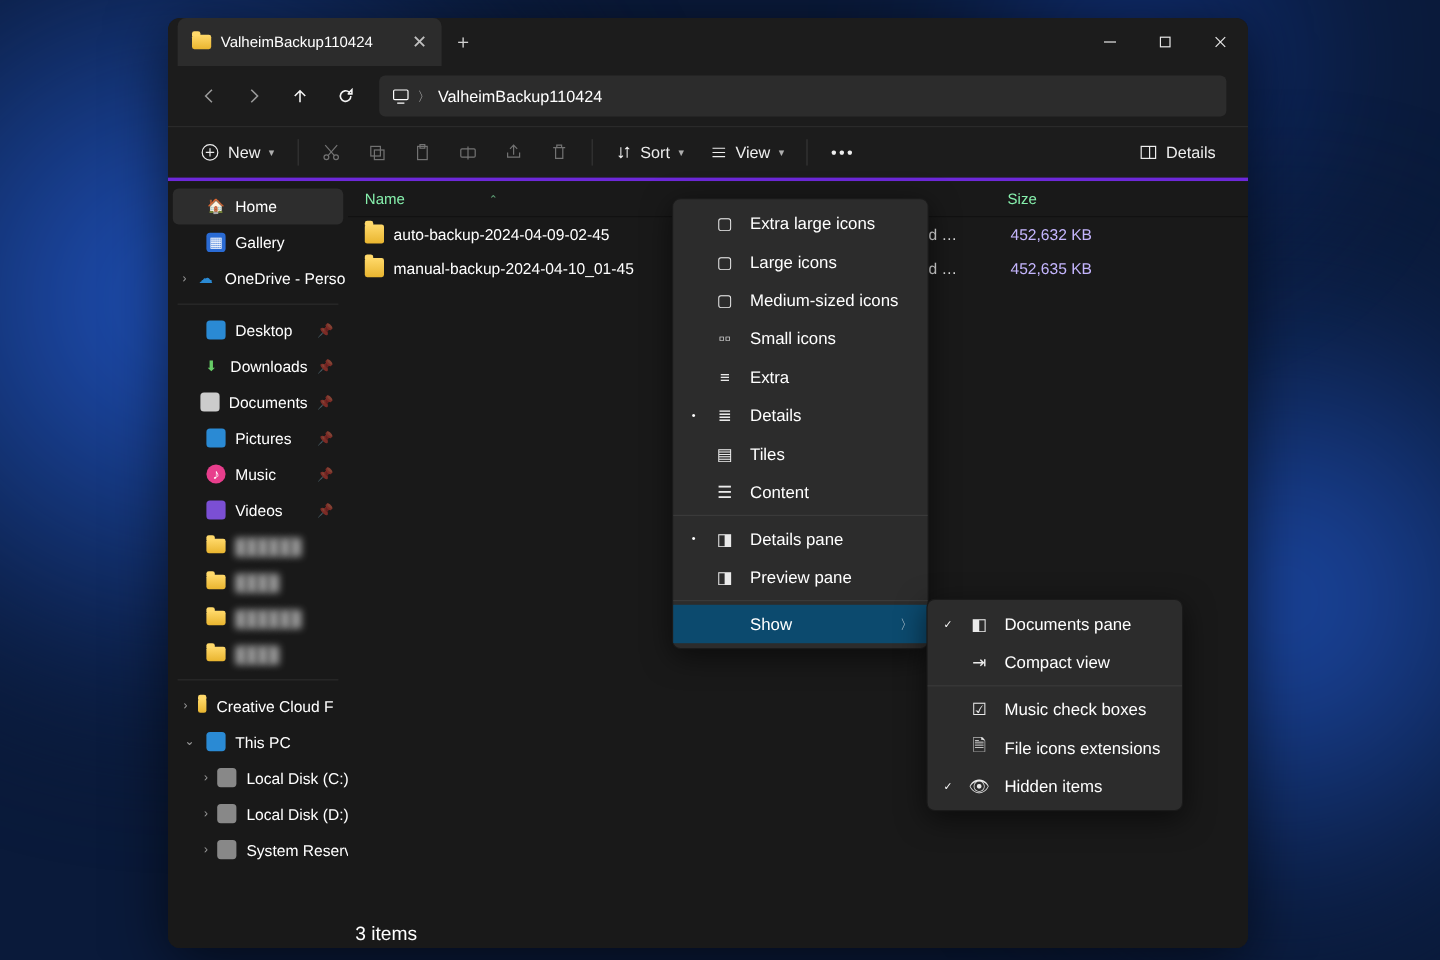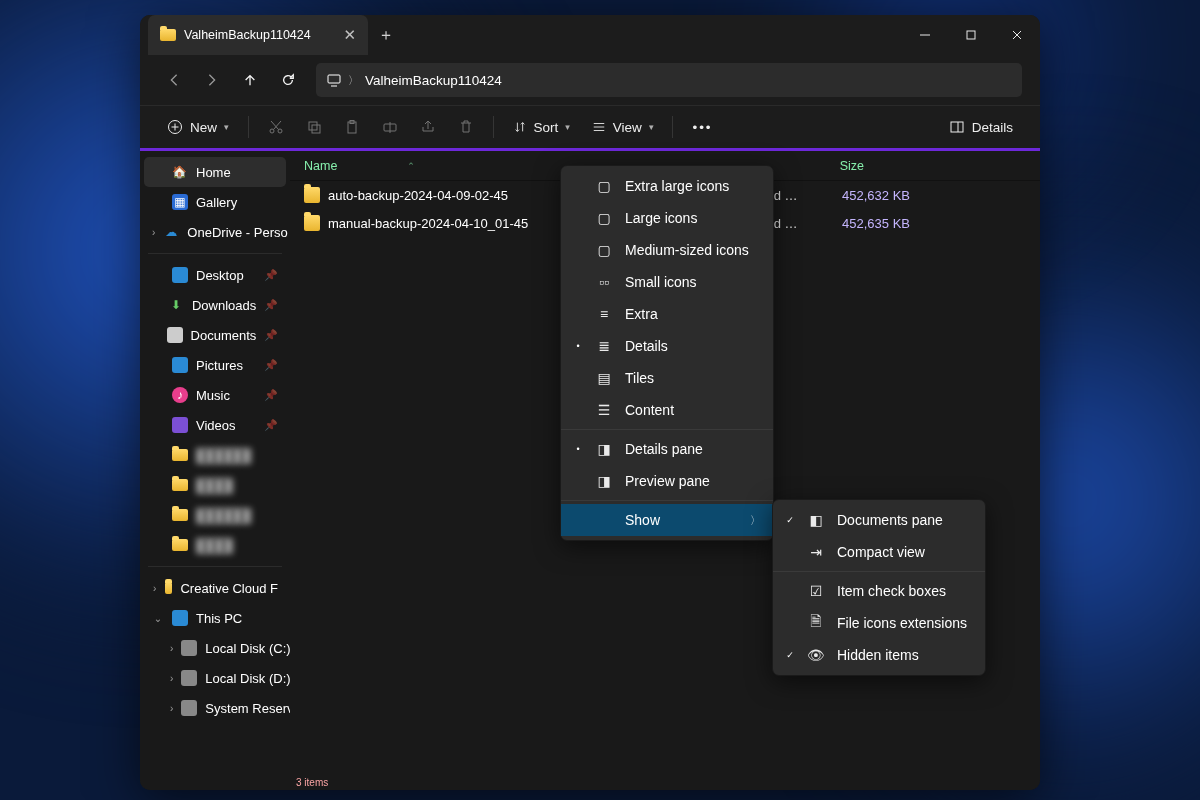--- a/index.html
+++ b/index.html
@@ -62,21 +62,21 @@
 .menu { position:absolute; background:#2c2c2c; border:1px solid #1a1a1a; border-radius:7px; padding:4px 0; box-shadow:0 6px 24px rgba(0,0,0,.55); font-size:14px;}
 .menu1 { left:420px; top:150px; width:214px;}
 .menu2 { left:632px; top:484px; width:214px;}
 .mitem{display:flex;align-items:center;gap:12px;height:32px;padding:0 12px;}
 .mitem .dot{width:10px;text-align:center;font-size:9px;}
 .mitem .mico{width:18px;display:flex;justify-content:center;opacity:.9;}
 .mitem .arrow{margin-left:auto;font-size:11px;opacity:.7;}
 .mitem.hov{background:#0c4a6e;}
 .mdiv{height:1px;background:#3a3a3a;margin:3px 0;}
 
-.status{position:absolute;left:156px;bottom:2px;font-size:10px;color:#fca5a5;}
+.status{position:absolute;left:156px;bottom:2px;font-size:16px;color:#ffffff;}
 
 .ico-folder{width:16px;height:12px;background:linear-gradient(#ffd96a,#e9b52f);border-radius:2px;position:relative;display:inline-block;}
 .ico-folder::before{content:"";position:absolute;top:-3px;left:0;width:7px;height:4px;background:#ffd96a;border-radius:2px 2px 0 0;}
 
 svg{display:block;}
 </style>
 </head>
 <body>
 
 <div class="bloom b1"></div>
@@ -415,21 +415,21 @@
       </div>
     <div class="mitem">
         <span class="dot"></span>
         <span class="mico">⇥</span>
         <span>Compact view</span>
       </div>
     <div class="mdiv"></div>
     <div class="mitem">
         <span class="dot"></span>
         <span class="mico">☑</span>
-        <span>Item check boxes</span>
+        <span>Music check boxes</span>
       </div>
     <div class="mitem">
         <span class="dot"></span>
         <span class="mico">🗎</span>
         <span>File icons extensions</span>
       </div>
     <div class="mitem">
         <span class="dot">✓</span>
         <span class="mico">👁</span>
         <span>Hidden items</span>

